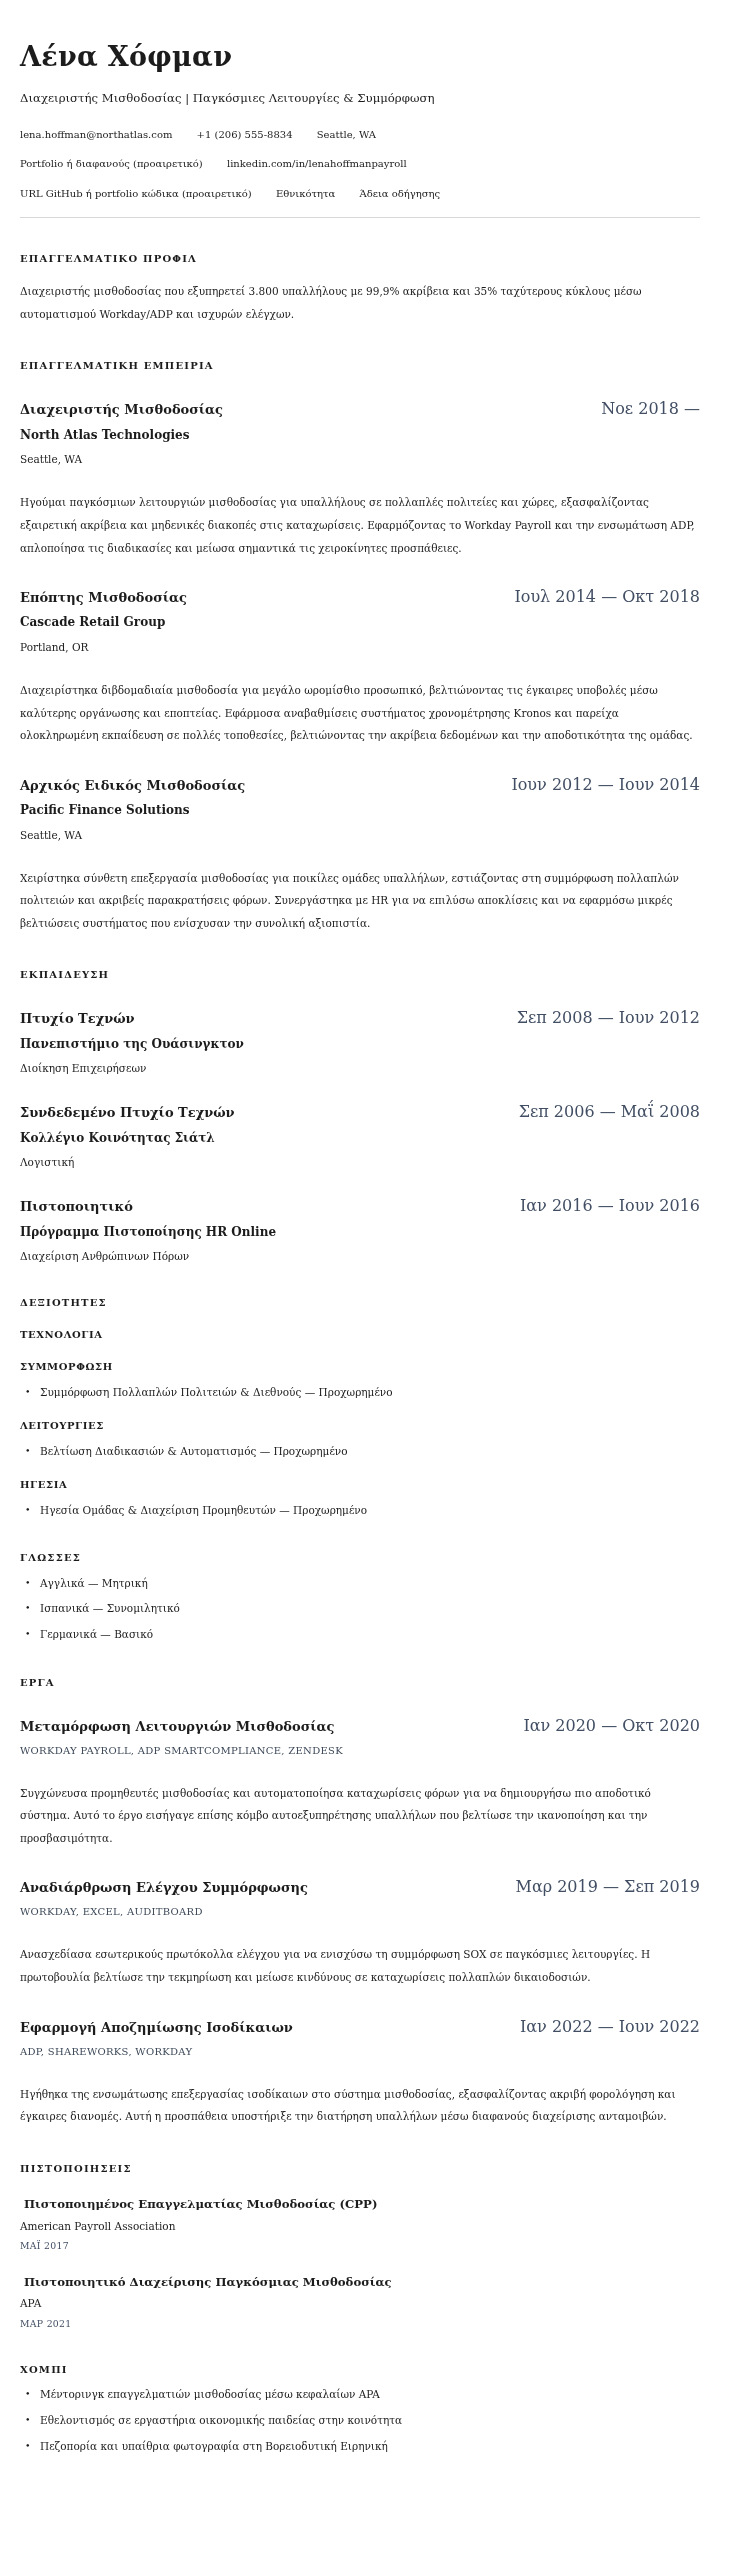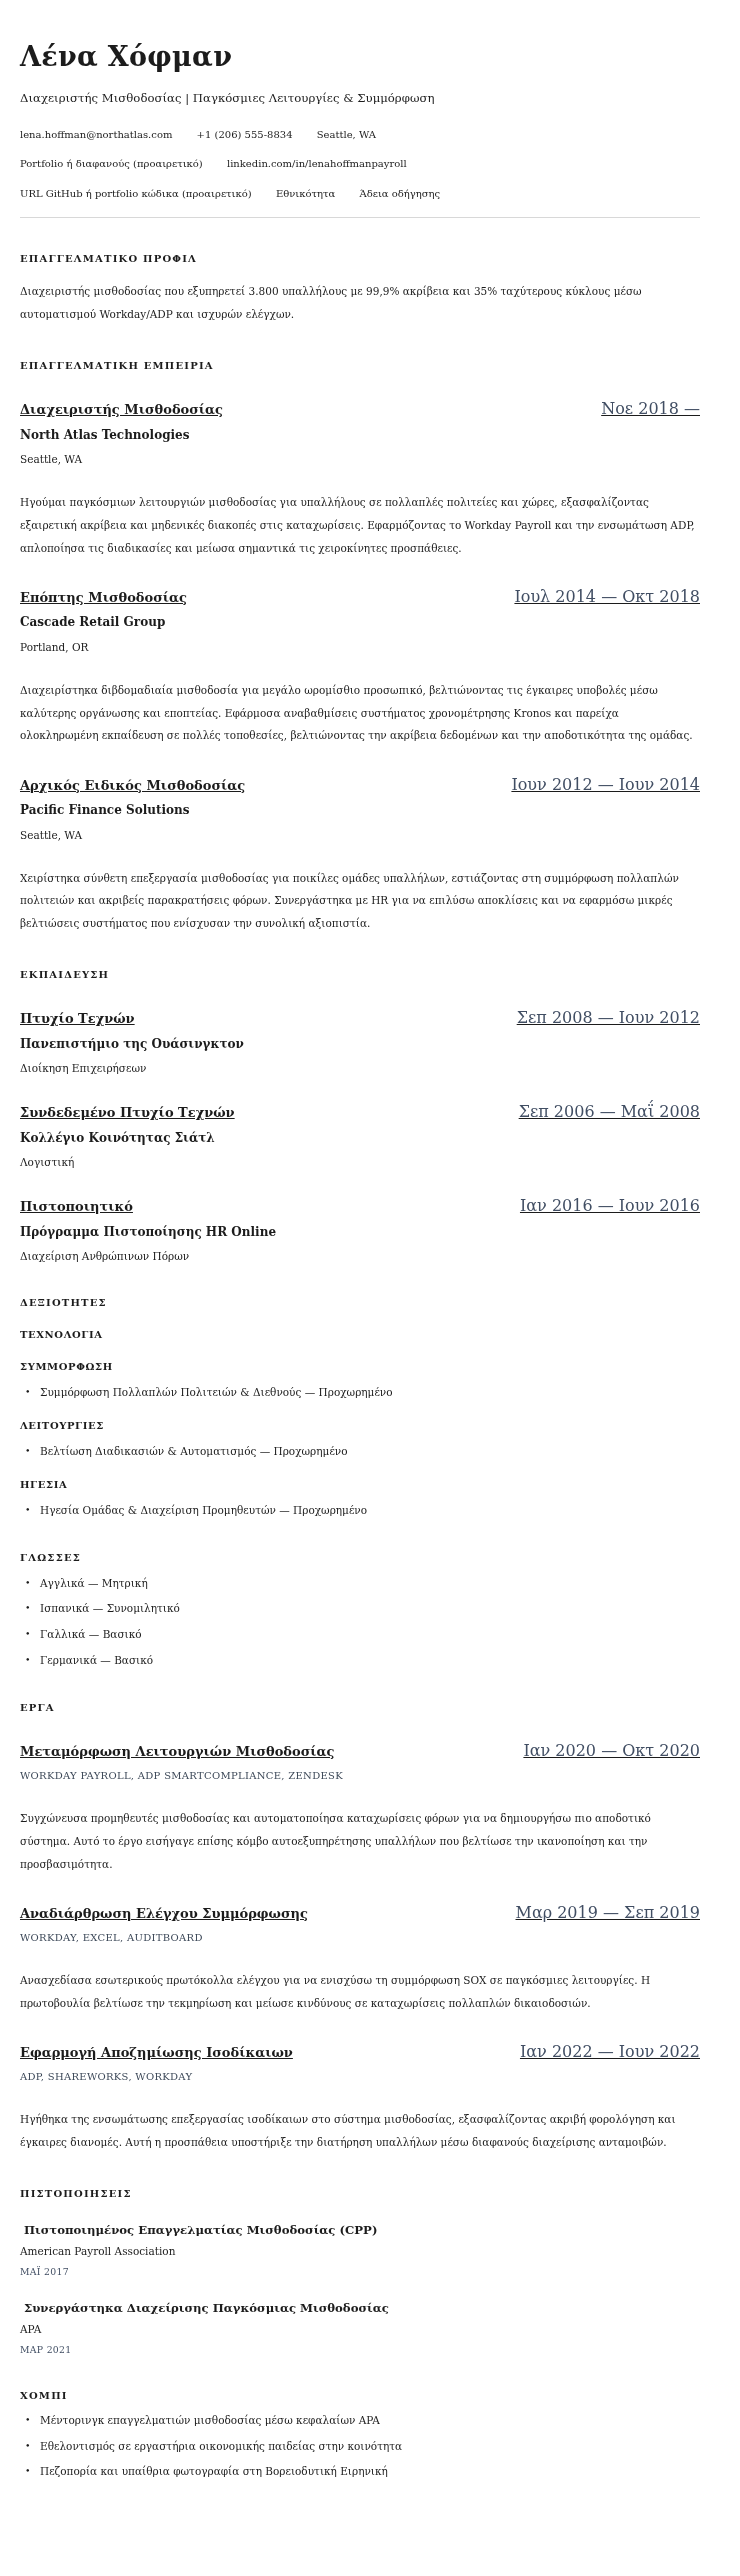--- a/index.html
+++ b/index.html
@@ -41,21 +41,20 @@
     line-height: 2.15;
     margin: 16px 0 0 0;
   }
 
   
   .entry { margin-top: 28px; }
   .entry-head {
     display: flex;
     justify-content: space-between;
     align-items: baseline;
-    text-decoration: underline;
   }
   .entry-title { font-size: 13px; font-weight: bold; margin: 0; }
   .entry-dates { font-size: 16px; color: #414e63; white-space: nowrap; margin-left: 15px; }
   .entry-company { font-size: 12px; margin-top: 9.3px; font-weight: bold; }
   .entry-location { font-size: 10.5px; margin-top: 11.7px; }
   .entry-desc { font-size: 10.5px; line-height: 2.15; margin: 26px 0 0 0; }
   .entry-stack {
     font-size: 10px;
     color: #3c4858;
     letter-spacing: 0.3px;
@@ -215,21 +214,20 @@
     <ul class="dotlist">
       <li>Ηγεσία Ομάδας &amp; Διαχείριση Προμηθευτών — Προχωρημένο</li>
     </ul>
   </section>
 
   <section class="section">
     <h2 class="section-heading">ΓΛΩΣΣΕΣ</h2>
     <ul class="dotlist">
       <li>Αγγλικά — Μητρική</li>
       <li>Ισπανικά — Συνομιλητικό</li>
-      <li>Γαλλικά — Βασικό</li>
       <li>Γερμανικά — Βασικό</li>
     </ul>
   </section>
 
   <section class="section">
     <h2 class="section-heading">ΕΡΓΑ</h2>
 
     <div class="entry">
       <div class="entry-head">
         <h3 class="entry-title">Μεταμόρφωση Λειτουργιών Μισθοδοσίας</h3>
@@ -261,21 +259,21 @@
   <section class="section">
     <h2 class="section-heading">ΠΙΣΤΟΠΟΙΗΣΕΙΣ</h2>
 
     <div class="cert">
       <h3 class="cert-title">Πιστοποιημένος Επαγγελματίας Μισθοδοσίας (CPP)</h3>
       <div class="cert-org">American Payroll Association</div>
       <div class="cert-date">ΜΑΪ 2017</div>
     </div>
 
     <div class="cert">
-      <h3 class="cert-title">Συνεργάστηκα Διαχείρισης Παγκόσμιας Μισθοδοσίας</h3>
+      <h3 class="cert-title">Πιστοποιητικό Διαχείρισης Παγκόσμιας Μισθοδοσίας</h3>
       <div class="cert-org">APA</div>
       <div class="cert-date">ΜΑΡ 2021</div>
     </div>
   </section>
 
   <section class="section">
     <h2 class="section-heading">ΧΟΜΠΙ</h2>
     <ul class="dotlist">
       <li>Μέντορινγκ επαγγελματιών μισθοδοσίας μέσω κεφαλαίων APA</li>
       <li>Εθελοντισμός σε εργαστήρια οικονομικής παιδείας στην κοινότητα</li>

